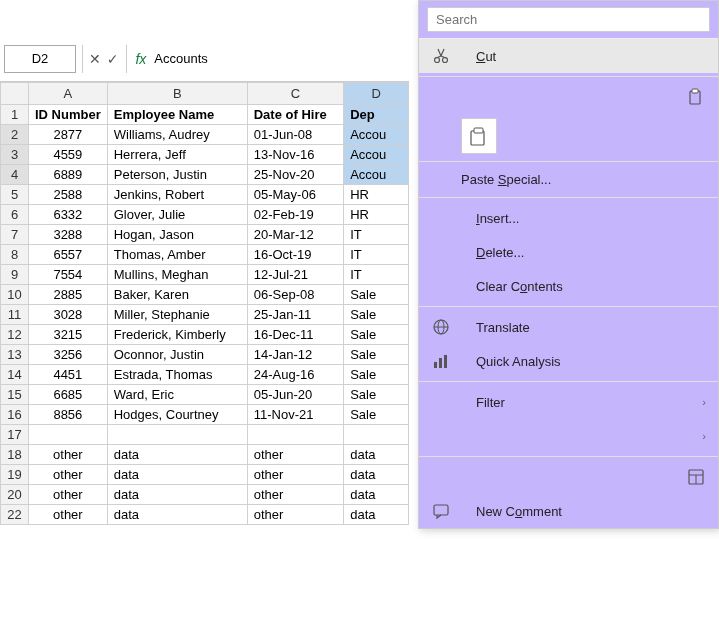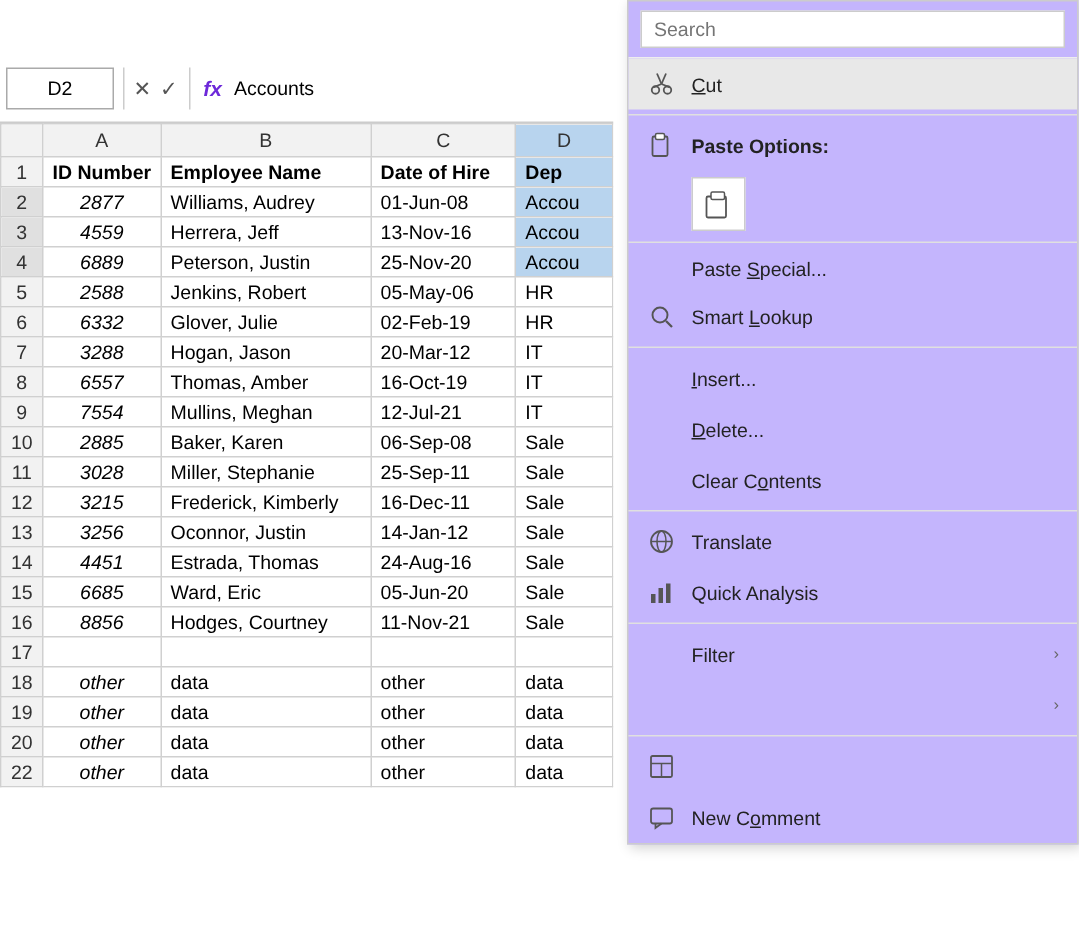--- a/index.html
+++ b/index.html
@@ -15,21 +15,21 @@
     }
     .name-box {
       width: 72px; height: 28px; border: 1px solid #aaa; text-align: center;
       font-size: 13px; display: flex; align-items: center; justify-content: center;
       background: #fff;
     }
     .formula-divider { width: 1px; height: 28px; background: #ccc; margin: 0 2px; }
     .formula-icons { display: flex; align-items: center; gap: 6px; color: #555; font-size: 14px; }
     .formula-icon { cursor: pointer; color: #555; user-select: none; }
     .formula-separator { width: 1px; height: 28px; background: #ccc; margin: 0 4px; }
-    .formula-fx { color: #6d28d9; font-style: italic; font-size: 14px; margin-right: 4px; font-weight: bold; }
+    .formula-fx { color: #15803d; font-style: italic; font-size: 14px; margin-right: 4px; }
     .formula-content { flex: 1; font-size: 13px; color: #000000; }
 
     
     .grid-container { overflow: hidden; }
 
     table.spreadsheet {
       border-collapse: collapse;
       table-layout: fixed;
     }
 
@@ -52,21 +52,21 @@
     }
     .row-header {
       background: #f2f2f2;
       text-align: center;
       font-weight: normal;
       color: #333;
       width: 28px;
       min-width: 28px;
     }
 
-    .cell-center { text-align: center; font-style: italic; }
+    .cell-center { text-align: center; }
     .cell-bold { font-weight: bold; }
     .col-d-selected { background: #b8d4ee !important; }
 
     .row-header-selected { background: #e0e0e0; }
 
     
     .context-menu {
       position: absolute;
       top: 0;
       left: 418px;
@@ -90,22 +90,23 @@
       background: #fff;
     }
 
     .menu-item {
       display: flex;
       align-items: center;
       padding: 7px 12px;
       cursor: pointer;
       user-select: none;
       color: #222;
-      gap: 10px;
+      gap: 25px;
       position: relative;
+      justify-content: flex-end;
     }
     .menu-item.active { background: #e8e8e8; }
 
     .menu-icon {
       width: 20px; height: 20px;
       display: flex; align-items: center; justify-content: center;
       flex-shrink: 0;
       font-size: 14px;
       color: #444;
     }
@@ -229,21 +230,21 @@
             <th class="row-header">10</th>
             <td class="cell-center">2885</td>
             <td class="">Baker, Karen</td>
             <td class="">06-Sep-08</td>
             <td class="">Sale</td>
           </tr>
           <tr>
             <th class="row-header">11</th>
             <td class="cell-center">3028</td>
             <td class="">Miller, Stephanie</td>
-            <td class="">25-Sep-11</td>
+            <td class="">25-Jan-11</td>
             <td class="">Sale</td>
           </tr>
           <tr>
             <th class="row-header">12</th>
             <td class="cell-center">3215</td>
             <td class="">Frederick, Kimberly</td>
             <td class="">16-Dec-11</td>
             <td class="">Sale</td>
           </tr>
           <tr>
@@ -335,43 +336,33 @@
         <span class="menu-label"><u>C</u>ut</span>
       </div>
       <div class="menu-divider"></div>
       <div class="menu-item">
         <span class="menu-icon">
           <svg width="18" height="18" viewBox="0 0 18 18" fill="none" xmlns="http://www.w3.org/2000/svg">
       <rect x="3" y="3" width="10" height="13" rx="1" stroke="#555" stroke-width="1.2" fill="none"></rect>
       <rect x="5" y="1" width="6" height="4" rx="1" fill="#fff" stroke="#555" stroke-width="1"></rect>
     </svg>
         </span>
-        <span class="menu-label" style="font-weight: bold;">Paste Options:</span>
       </div>
       <div class="paste-options-row">
         <div class="paste-btn">
           <svg width="22" height="22" viewBox="0 0 22 22" fill="none">
       <rect x="3" y="6" width="13" height="14" rx="1" stroke="#555" stroke-width="1.2" fill="#fff"></rect>
       <rect x="6" y="3" width="9" height="5" rx="1" fill="#fff" stroke="#555" stroke-width="1"></rect>
     </svg>
         </div>
       </div>
       <div class="menu-divider"></div>
       <div class="menu-item" style="padding-left: 42px;">
         <span class="menu-label">Paste <u>S</u>pecial...</span>
       </div>
-      <div class="menu-item">
-        <span class="menu-icon">
-          <svg width="18" height="18" viewBox="0 0 18 18" fill="none">
-        <circle cx="8" cy="8" r="5" stroke="#555" stroke-width="1.3" fill="none"></circle>
-        <line x1="12" y1="12" x2="16" y2="16" stroke="#555" stroke-width="1.5"></line>
-      </svg>
-        </span>
-        <span class="menu-label">Smart <u>L</u>ookup</span>
-      </div>
       <div class="menu-divider"></div>
       <div class="menu-item">
         <span class="menu-icon"></span>
         <span class="menu-label"><u>I</u>nsert...</span>
       </div>
       <div class="menu-item">
         <span class="menu-icon"></span>
         <span class="menu-label"><u>D</u>elete...</span>
       </div>
       <div class="menu-item">

